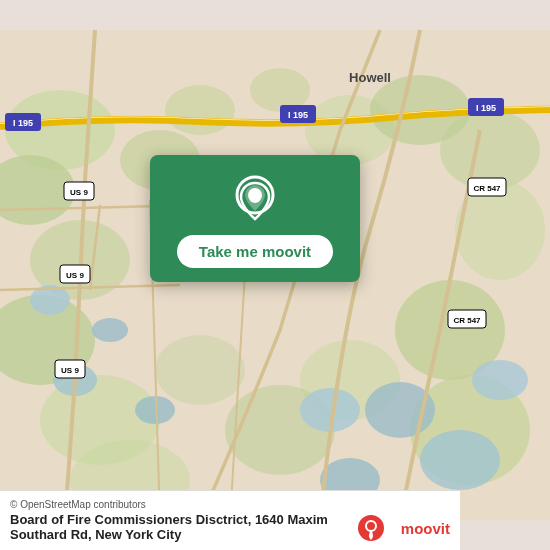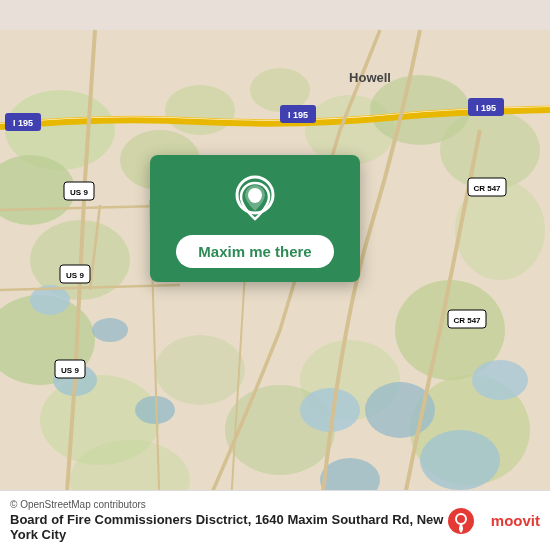--- a/index.html
+++ b/index.html
@@ -58,25 +58,25 @@
       font-weight: 600;
       cursor: pointer;
       white-space: nowrap;
     }
 
     
     #bottom-bar {
       position: absolute;
       bottom: 0;
       left: 0;
-      width: 550px;
+      width: 460px;
       background: #fff;
       padding: 8px 10px 8px 10px;
       display: flex;
-      align-items: center;
+      align-items: flex-end;
       justify-content: space-between;
       border-top: 1px solid #ddd;
       z-index: 20;
     }
 
     #bottom-left {
       display: flex;
       flex-direction: column;
     }
 
@@ -197,21 +197,21 @@
 
     <svg id="pin-icon" viewBox="0 0 52 52" xmlns="http://www.w3.org/2000/svg">
       <circle cx="26" cy="22" r="18" fill="none" stroke="#fff" stroke-width="3"></circle>
       <circle cx="26" cy="22" r="7" fill="#fff"></circle>
       <path d="M26 38 Q16 28 16 22 A10 10 0 0 1 36 22 Q36 28 26 38Z" fill="#fff" opacity="0.3"></path>
 
       <path d="M26 10 C18 10 12 16 12 24 C12 34 26 46 26 46 C26 46 40 34 40 24 C40 16 34 10 26 10Z" fill="none" stroke="#fff" stroke-width="2.5"></path>
       <circle cx="26" cy="24" r="6" fill="#fff"></circle>
     </svg>
 
-    <button id="take-me-there-btn">Maxim me there</button>
+    <button id="take-me-there-btn">Take me moovit</button>
   </div>
 
   <div id="bottom-bar">
     <div id="bottom-left">
       <span id="copyright-text">© OpenStreetMap contributors</span>
       <span id="location-title">Board of Fire Commissioners Disctrict, 1640 Maxim Southard Rd, New York City</span>
     </div>
     <div id="moovit-logo">
 
       <svg id="moovit-logo-icon" viewBox="0 0 28 28" xmlns="http://www.w3.org/2000/svg">

